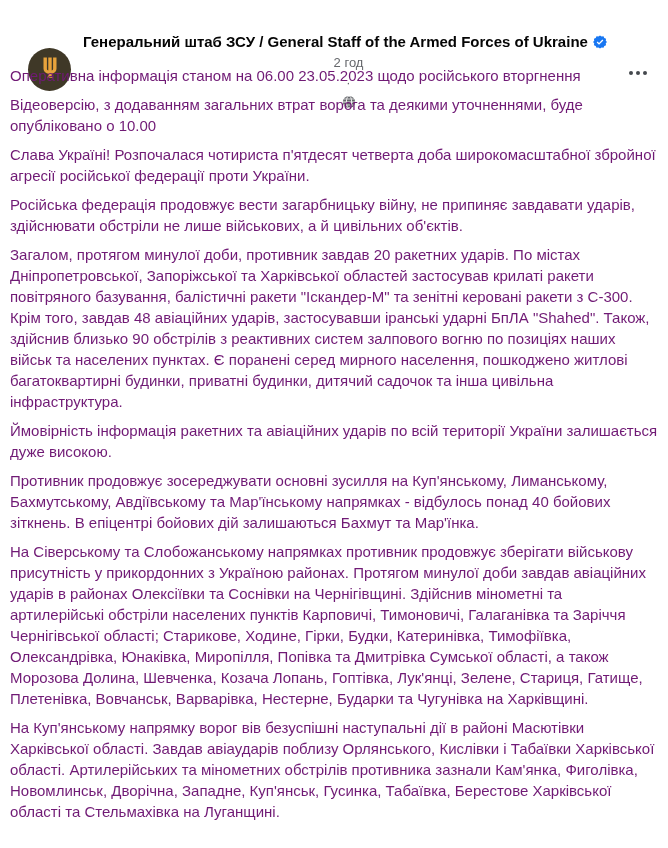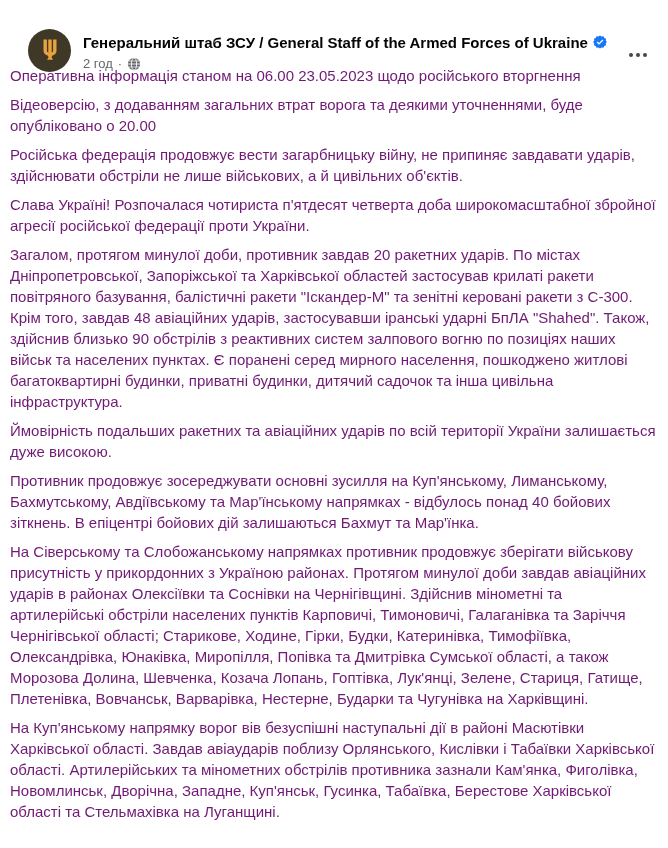--- a/index.html
+++ b/index.html
@@ -29,21 +29,21 @@
     margin-top: 3px;
   }
   .name {
     font-size: 15px; font-weight: 700; color: #050505;
     line-height: 19px; white-space: nowrap; cursor: pointer;
   }
   .badge { width: 14px; height: 14px; flex: 0 0 14px; }
   .badge svg { width: 14px; height: 14px; display: block; }
   .sub-row {
     display: flex; align-items: center; gap: 4px;
-    margin-top: 4px; font-size: 13px; color: #65676b; line-height: 16px;
+    margin-top: 4px; font-size: 13px; color: #65676b; line-height: 16px; flex-direction: column;
   }
   .timestamp { cursor: pointer; }
   .meta-dot { padding: 0 1px; }
   .globe { width: 14px; height: 14px; }
   .globe svg { width: 14px; height: 14px; display: block; }
   .more {
     flex: 0 0 auto; margin-top: 8px; margin-left: 8px;
     width: 32px; height: 26px;
     display: flex; align-items: center; justify-content: center;
     border-radius: 6px; cursor: pointer;
@@ -107,23 +107,23 @@
           <i></i>
           <i></i>
           <i></i>
         </span>
     </div>
 
   </div>
 
   <div class="bodytext">
       <p class="para">Оперативна інформація станом на 06.00 23.05.2023 щодо російського вторгнення</p>
-      <p class="para">Відеоверсію, з додаванням загальних втрат ворога та деякими уточненнями, буде опубліковано о 20.00</p>
+      <p class="para">Відеоверсію, з додаванням загальних втрат ворога та деякими уточненнями, буде опубліковано о 10.00</p>
+      <p class="para">Слава Україні! Розпочалася чотириста п'ятдесят четверта доба широкомасштабної збройної агресії російської федерації проти України.</p>
       <p class="para">Російська федерація продовжує вести загарбницьку війну, не припиняє завдавати ударів, здійснювати обстріли не лише військових, а й цивільних об'єктів.</p>
-      <p class="para">Слава Україні! Розпочалася чотириста п'ятдесят четверта доба широкомасштабної збройної агресії російської федерації проти України.</p>
       <p class="para">Загалом, протягом минулої доби, противник завдав 20 ракетних ударів. По містах Дніпропетровської, Запоріжської та Харківської областей застосував крилаті ракети повітряного базування, балістичні ракети "Іскандер-М" та зенітні керовані ракети з С-300. Крім того, завдав 48 авіаційних ударів, застосувавши іранські ударні БпЛА "Shahed". Також, здійснив близько 90 обстрілів з реактивних систем залпового вогню по позиціях наших військ та населених пунктах. Є поранені серед мирного населення, пошкоджено житлові багатоквартирні будинки, приватні будинки, дитячий садочок та інша цивільна інфраструктура.</p>
-      <p class="para">Ймовірність подальших ракетних та авіаційних ударів по всій території України залишається дуже високою.</p>
+      <p class="para">Ймовірність інформація ракетних та авіаційних ударів по всій території України залишається дуже високою.</p>
       <p class="para">Противник продовжує зосереджувати основні зусилля на Куп'янському, Лиманському, Бахмутському, Авдіївському та Мар'їнському напрямках - відбулось понад 40 бойових зіткнень. В епіцентрі бойових дій залишаються Бахмут та Мар'їнка.</p>
       <p class="para">На Сіверському та Слобожанському напрямках противник продовжує зберігати військову присутність у прикордонних з Україною районах. Протягом минулої доби завдав авіаційних ударів в районах Олексіївки та Соснівки на Чернігівщині. Здійснив мінометні та артилерійські обстріли населених пунктів Карповичі, Тимоновичі, Галаганівка та Заріччя Чернігівської області; Старикове, Ходине, Гірки, Будки, Катеринівка, Тимофіївка, Олександрівка, Юнаківка, Миропілля, Попівка та Дмитрівка Сумської області, а також Морозова Долина, Шевченка, Козача Лопань, Гоптівка, Лук'янці, Зелене, Стариця, Гатище, Плетенівка, Вовчанськ, Варварівка, Нестерне, Бударки та Чугунівка на Харківщині.</p>
       <p class="para">На Куп'янському напрямку ворог вів безуспішні наступальні дії в районі Масютівки Харківської області. Завдав авіаударів поблизу Орлянського, Кислівки і Табаївки Харківської області. Артилерійських та мінометних обстрілів противника зазнали Кам'янка, Фиголівка, Новомлинськ, Дворічна, Западне, Куп'янськ, Гусинка, Табаївка, Берестове Харківської області та Стельмахівка на Луганщині.</p>
     </div>
 
 </div>
 
 </body></html>

